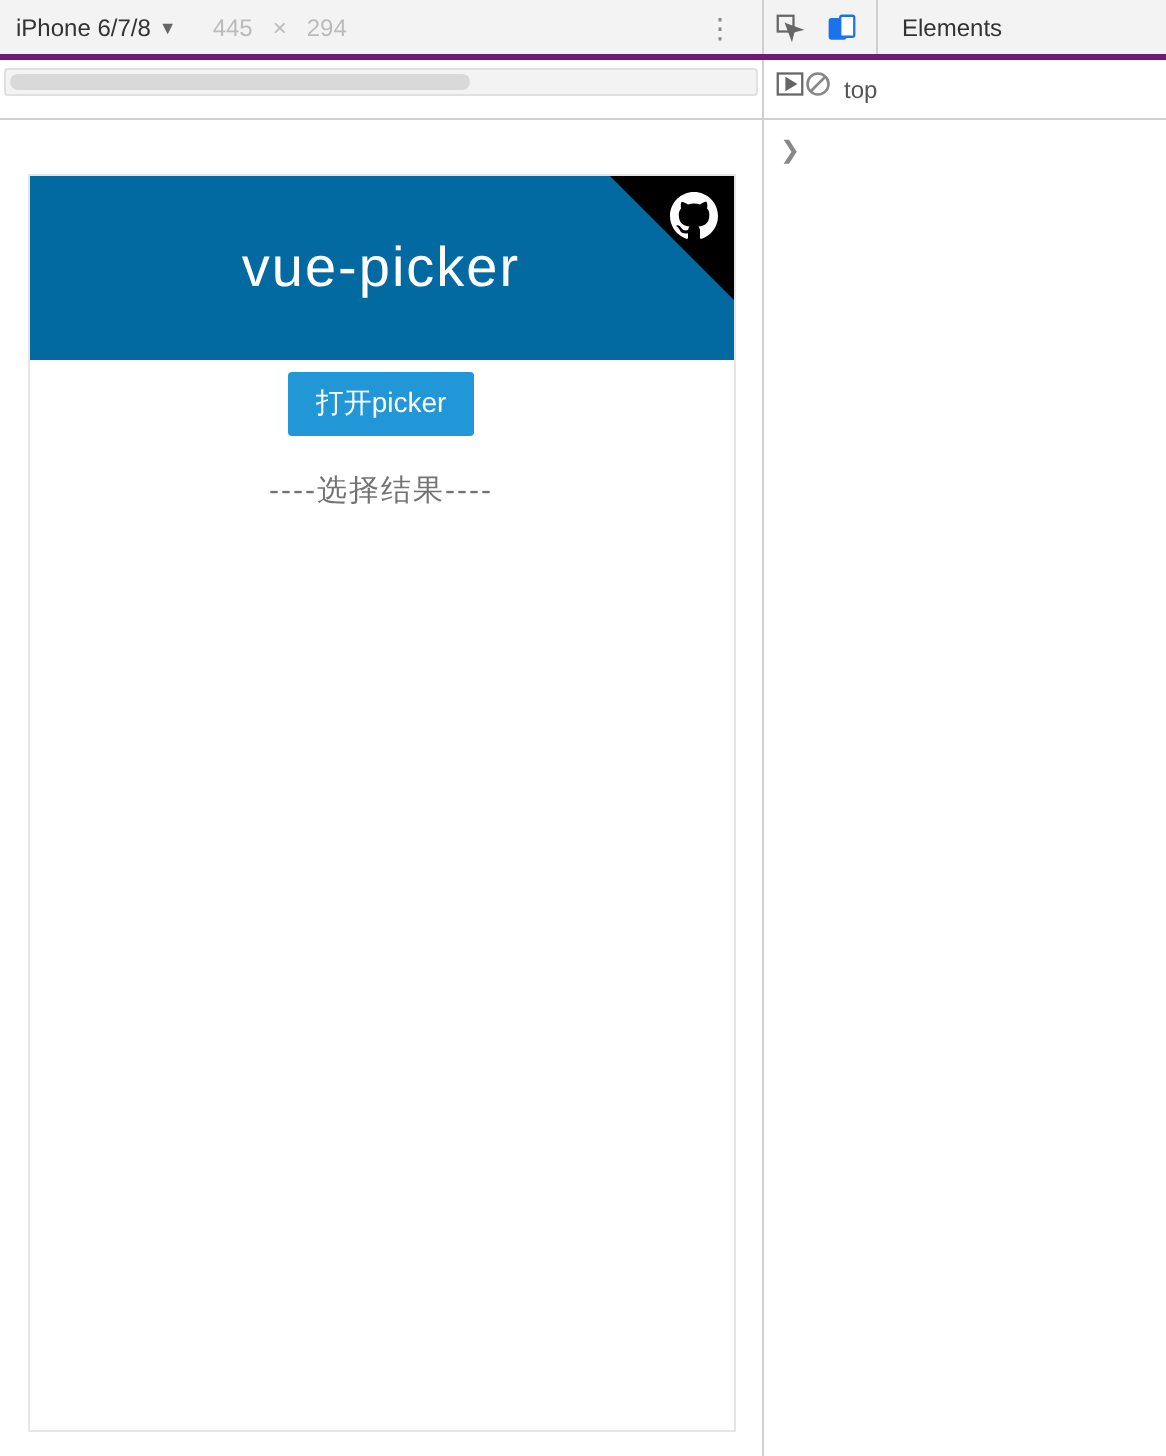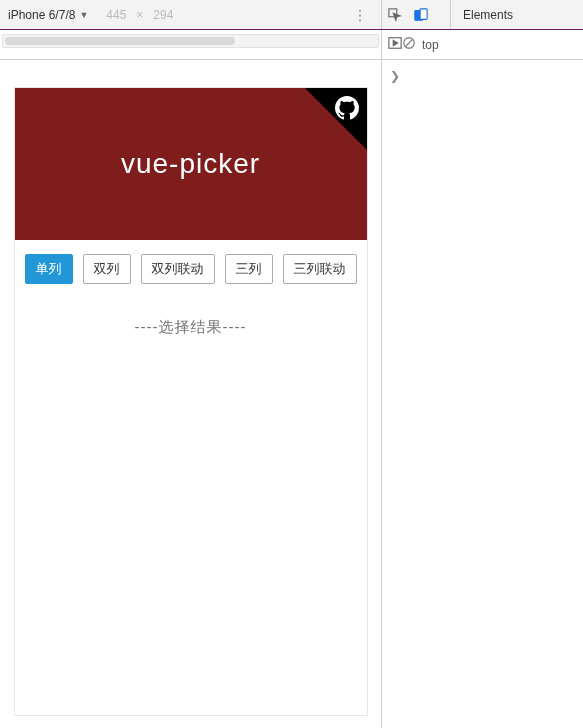--- a/index.html
+++ b/index.html
@@ -1,46 +1,46 @@
 <!DOCTYPE html>
 <html><head>
 <meta charset="utf-8">
 <style>
 * { box-sizing: border-box; margin: 0; padding: 0; }
 body { font-family: -apple-system, "Helvetica Neue", Arial, sans-serif; background: #fff; width: 583px; height: 728px; overflow: hidden; }
 
-.top-toolbar { height: 30px; display: flex; align-items: center; border-bottom: 1px solid #701a75; background: #f3f3f3; }
+.top-toolbar { height: 30px; display: flex; align-items: center; border-bottom: 3px solid #701a75; background: #f3f3f3; }
 .left-section { width: 382px; display: flex; align-items: center; height: 100%; border-right: 1px solid #d0d0d0; }
 .device-dd { display: flex; align-items: center; color: #333; font-size: 12px; padding-left: 8px; cursor: pointer; }
 .device-dd .tri { margin-left: 4px; font-size: 9px; color: #666; }
 .dims { margin-left: 18px; display: flex; align-items: center; font-size: 12px; color: #bbb; }
 .dims .x { margin: 0 10px; color: #bbb; }
 .more-dots { margin-left: auto; margin-right: 14px; color: #888; font-size: 14px; cursor: pointer; }
 .right-section { display: flex; align-items: center; height: 100%; flex: 1; }
 .tool-icon { width: 26px; display: flex; justify-content: center; align-items: center; color: #666; cursor: pointer; }
 .tool-icon svg { width: 14px; height: 14px; }
 .tool-icon.active svg { stroke: #1a73e8; fill: #1a73e8; }
-.tabs { display: flex; border-left: 1px solid #d0d0d0; height: 100%; align-items: center; margin-left: 16px; }
+.tabs { display: flex; border-left: 1px solid #d0d0d0; height: 100%; align-items: center; margin-left: 4px; }
 .tab { font-size: 12px; color: #333; padding: 0 12px; cursor: pointer; height: 100%; display: flex; align-items: center; }
 
 .second-bar { height: 30px; display: flex; border-bottom: 1px solid #d0d0d0; }
 .second-left { width: 382px; border-right: 1px solid #d0d0d0; padding: 4px 2px; }
 .scroll-track { height: 14px; background: #f3f3f3; border: 1px solid #e0e0e0; border-radius: 2px; position: relative; }
 .scroll-thumb { position: absolute; left: 2px; top: 2px; height: 8px; width: 230px; background: #d9d9d9; border-radius: 4px; }
 .second-right { display: flex; align-items: center; flex: 1; padding-left: 6px; gap: 0; }
 .second-right .sicon svg { width: 14px; height: 14px; color: #666; }
 .ctx-dd { font-size: 12px; color: #555; margin-left: 6px; }
 
 .main-row { display: flex; height: 668px; }
 .preview-col { width: 382px; border-right: 1px solid #d0d0d0; display: flex; justify-content: center; padding-top: 28px; }
 .console-col { flex: 1; padding: 6px 8px; }
 .expand-caret { color: #888; font-size: 12px; cursor: pointer; }
 
 .device { width: 352px; height: 627px; background: #fff; box-shadow: 0 0 0 1px #e6e6e6; position: relative; overflow: hidden; }
-.hero { height: 152px; background: #7f1d1d; position: relative; display: flex; align-items: center; justify-content: center; }
+.hero { height: 92px; background: #0369a1; position: relative; display: flex; align-items: center; justify-content: center; }
 .hero-title { color: #fff; font-size: 28px; letter-spacing: 1px; }
 .corner { position: absolute; top: 0; right: 0; width: 0; height: 0; border-left: 62px solid transparent; border-top: 62px solid #000; }
 .gh-icon { position: absolute; top: 8px; right: 8px; }
 .gh-icon svg { width: 24px; height: 24px; fill: #fff; }
 
 .btn-row { display: flex; justify-content: space-between; padding: 14px 10px 10px; }
 .obtn { border: 1px solid #aaa; background: #fff; color: #333; font-size: 13px; padding: 5px 10px; cursor: pointer; border-radius: 2px; }
 .obtn.active { background: #2297d8; border-color: #2297d8; color: #fff; }
 .btn-row2 { display: flex; justify-content: center; gap: 24px; padding: 6px 10px 18px; }
 .pbtn { background: #2297d8; color: #fff; border: none; font-size: 14px; padding: 7px 14px; cursor: pointer; border-radius: 2px; }
@@ -109,28 +109,22 @@
     <div class="device">
       <div class="hero">
         <div class="hero-title">vue-picker</div>
         <div class="corner"></div>
         <a class="gh-icon">
           <svg viewBox="0 0 16 16">
               <path d="M8 0C3.58 0 0 3.58 0 8c0 3.54 2.29 6.53 5.47 7.59.4.07.55-.17.55-.38 0-.19-.01-.82-.01-1.49-2.01.37-2.53-.49-2.69-.94-.09-.23-.48-.94-.82-1.13-.28-.15-.68-.52-.01-.53.63-.01 1.08.58 1.23.82.72 1.21 1.87.87 2.33.66.07-.52.28-.87.51-1.07-1.78-.2-3.64-.89-3.64-3.95 0-.87.31-1.59.82-2.15-.08-.2-.36-1.02.08-2.12 0 0 .67-.21 2.2.82.64-.18 1.32-.27 2-.27.68 0 1.36.09 2 .27 1.53-1.04 2.2-.82 2.2-.82.44 1.1.16 1.92.08 2.12.51.56.82 1.27.82 2.15 0 3.07-1.87 3.75-3.65 3.95.29.25.54.73.54 1.48 0 1.07-.01 1.93-.01 2.2 0 .21.15.46.55.38A8.013 8.013 0 0016 8c0-4.42-3.58-8-8-8z"></path>
             </svg>
         </a>
       </div>
-      <div class="btn-row">
-        <button class="obtn active">单列</button>
-        <button class="obtn">双列</button>
-        <button class="obtn">双列联动</button>
-        <button class="obtn">三列</button>
-        <button class="obtn">三列联动</button>
-      </div>
       <div class="btn-row2">
+        <button class="pbtn">打开picker</button>
       </div>
       <div class="result">----选择结果----</div>
     </div>
   </div>
   <div class="console-col">
     <span class="expand-caret">❯</span>
   </div>
 </div>
 
 </body></html>

